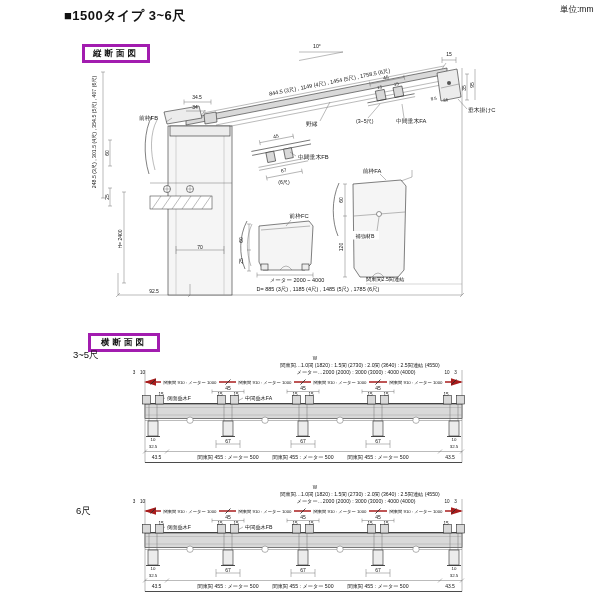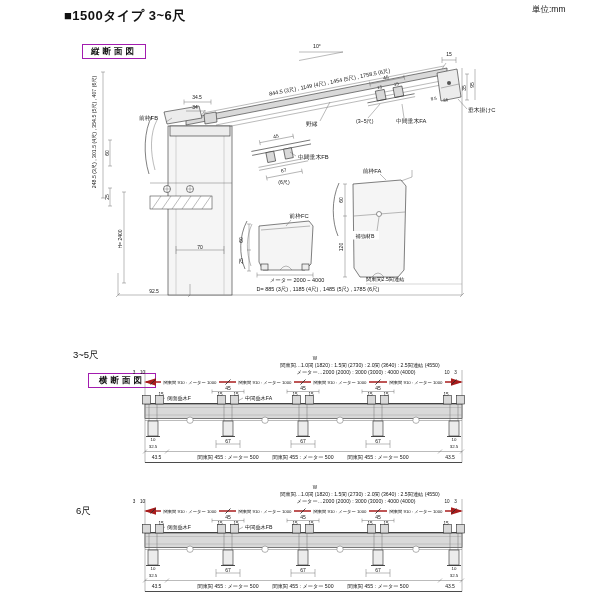--- a/index.html
+++ b/index.html
@@ -1,21 +1,21 @@
 <!DOCTYPE html>
 <html><head>
 <meta charset="utf-8">
 <style>
   html,body{margin:0;padding:0;background:#fff;}
   body{width:600px;height:600px;position:relative;font-family:"Liberation Sans",sans-serif;color:#111;overflow:hidden;}
   .page-title{position:absolute;left:64px;top:7px;font-size:13px;font-weight:bold;letter-spacing:.5px;}
-  .unit{position:absolute;left:532px;top:4px;font-size:8.5px;text-align:center;}
-  .secbox{position:absolute;border:1px solid #a21caf;text-align:center;font-size:8.5px;font-weight:bold;letter-spacing:3px;line-height:13px;background:#fff;}
+  .unit{position:absolute;left:560px;top:4px;font-size:8.5px;text-align:center;}
+  .secbox{position:absolute;border:3px solid #a21caf;text-align:center;font-size:8.5px;font-weight:bold;letter-spacing:3px;line-height:13px;background:#fff;}
   .secbox.v{left:82px;top:44px;width:62px;height:13px;}
-  .secbox.h{left:88px;top:333px;width:66px;height:13px;margin-top:40px;}
+  .secbox.h{left:88px;top:333px;width:66px;height:13px;}
   .sub{position:absolute;font-size:9.5px;font-weight:normal;}
   .sub.s35{left:73px;top:349px;}
   .sub.s6{left:76px;top:505px;}
   svg{position:absolute;left:0;top:0;}
   svg line,svg path,svg polyline,svg rect,svg circle,svg polygon{stroke:#2b2b2b;fill:none;stroke-width:.6px;}
   .thin{stroke:#666;stroke-width:.45px;}
   .med{stroke-width:.85px;}
   .lt{stroke:#999;stroke-width:.4px;}
   .fillg{fill:#d9d9d9;}
   .fille{fill:#ececec;}

